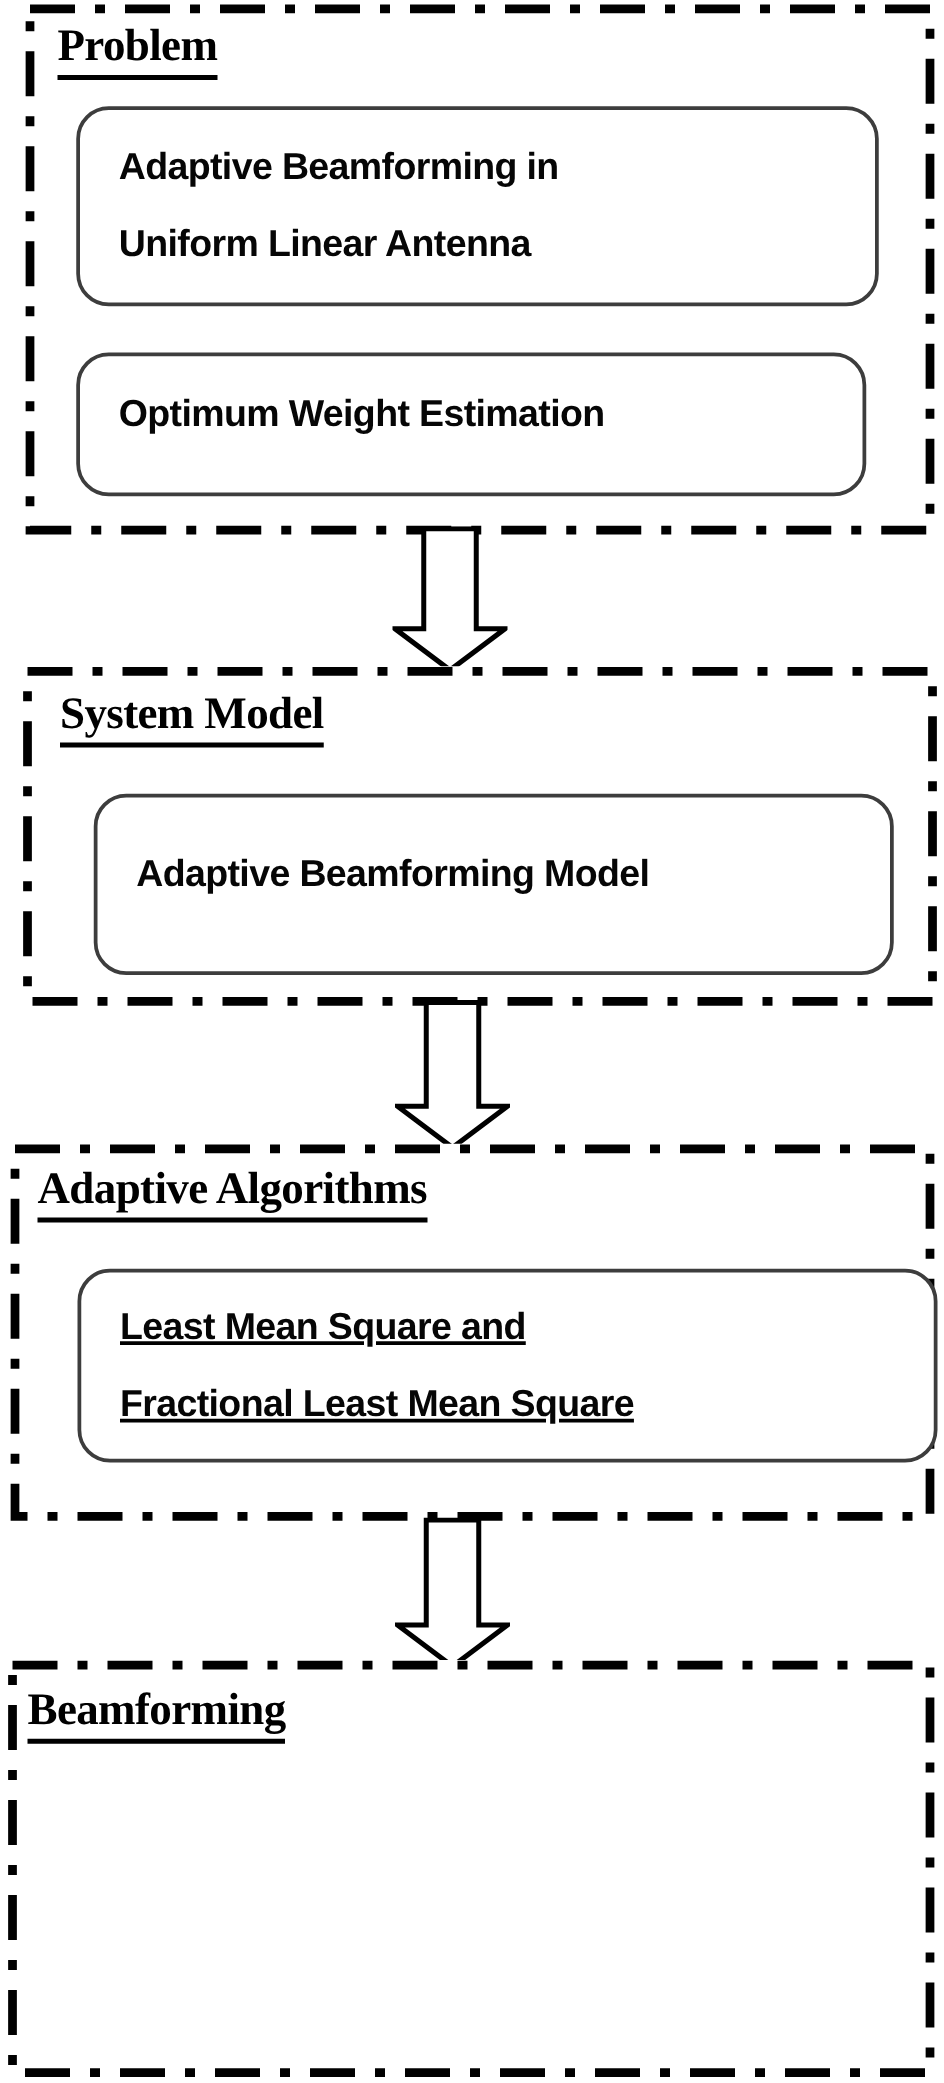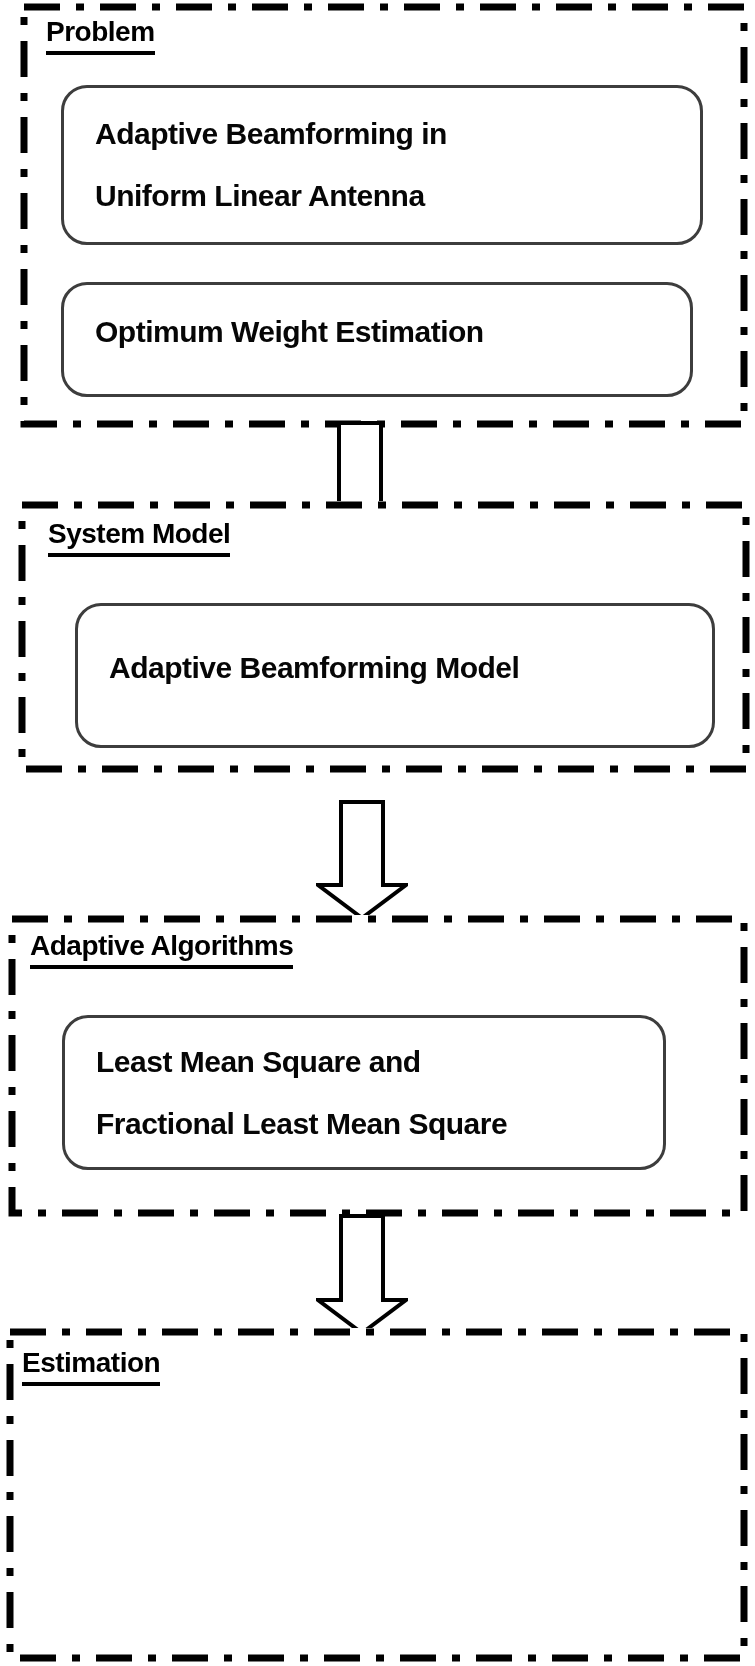--- a/index.html
+++ b/index.html
@@ -26,25 +26,26 @@
     display: block;
   }
   .panel-border {
     fill: none;
     stroke: #000000;
     stroke-width: 7;
     stroke-dasharray: 36 16 8 16;
   }
   .title {
     position: absolute;
-    font-size: 28px;
+    font-size: 36px;
     font-weight: bold;
     letter-spacing: -0.5px;
     line-height: 1.1;
     white-space: nowrap;
+    font-family: Liberation Serif, serif;
   }
   .title span {
     display: inline-block;
     border-bottom: 4px solid #000000;
     padding-bottom: 3px;
   }
   .node {
     position: absolute;
     border: 3px solid #3d3d3d;
     border-radius: 26px;
@@ -94,21 +95,21 @@
     </div>
     <div class="node nudge-up-sm" style="left:41px; top:279px; width:632px; height:115px;">
       <span class="node-label">Optimum Weight Estimation</span>
     </div>
   </section>
 
   <svg class="connector" style="left:314px; top:421px;" width="92" height="118">
     <polygon points="25,2 67,2 67,82 90,82 46,115 2,82 25,82"></polygon>
   </svg>
 
-  <section class="panel" style="left:18px; top:501px; width:732px; height:272px;">
+  <section class="panel" style="left:18px; top:533px; width:732px; height:272px;">
     <svg class="border-svg" width="732" height="272">
       <rect class="panel-border" x="4" y="4" width="724" height="264"></rect>
     </svg>
     <div class="title" style="left:30px; top:18px;">
       <span>System Model</span>
     </div>
     <div class="node nudge-up" style="left:57px; top:102px; width:640px; height:145px;">
       <span class="node-label">Adaptive Beamforming Model</span>
     </div>
   </section>
@@ -117,32 +118,32 @@
     <polygon points="25,2 67,2 67,85 90,85 46,118 2,85 25,85"></polygon>
   </svg>
 
   <section class="panel" style="left:8px; top:915px; width:740px; height:302px;">
     <svg class="border-svg" width="740" height="302">
       <rect class="panel-border" x="4" y="4" width="732" height="294"></rect>
     </svg>
     <div class="title" style="left:22px; top:16px;">
       <span>Adaptive Algorithms</span>
     </div>
-    <div class="node" style="left:54px; top:100px; width:604px; height:155px;">
+    <div class="node" style="left:54px; top:100px; width:688px; height:155px;text-decoration:underline;">
       <span class="node-label">Least Mean Square and
 Fractional Least Mean Square</span>
     </div>
   </section>
 
   <svg class="connector" style="left:316px; top:1214px;" width="92" height="122">
     <polygon points="25,2 67,2 67,86 90,86 46,119 2,86 25,86"></polygon>
   </svg>
 
   <section class="panel" style="left:6px; top:1328px; width:742px; height:334px;">
     <svg class="border-svg" width="742" height="334">
       <rect class="panel-border" x="4" y="4" width="734" height="326"></rect>
     </svg>
     <div class="title" style="left:16px; top:20px;">
-      <span>Estimation</span>
+      <span>Beamforming</span>
     </div>
   </section>
 
 </div>
 
 </body></html>

